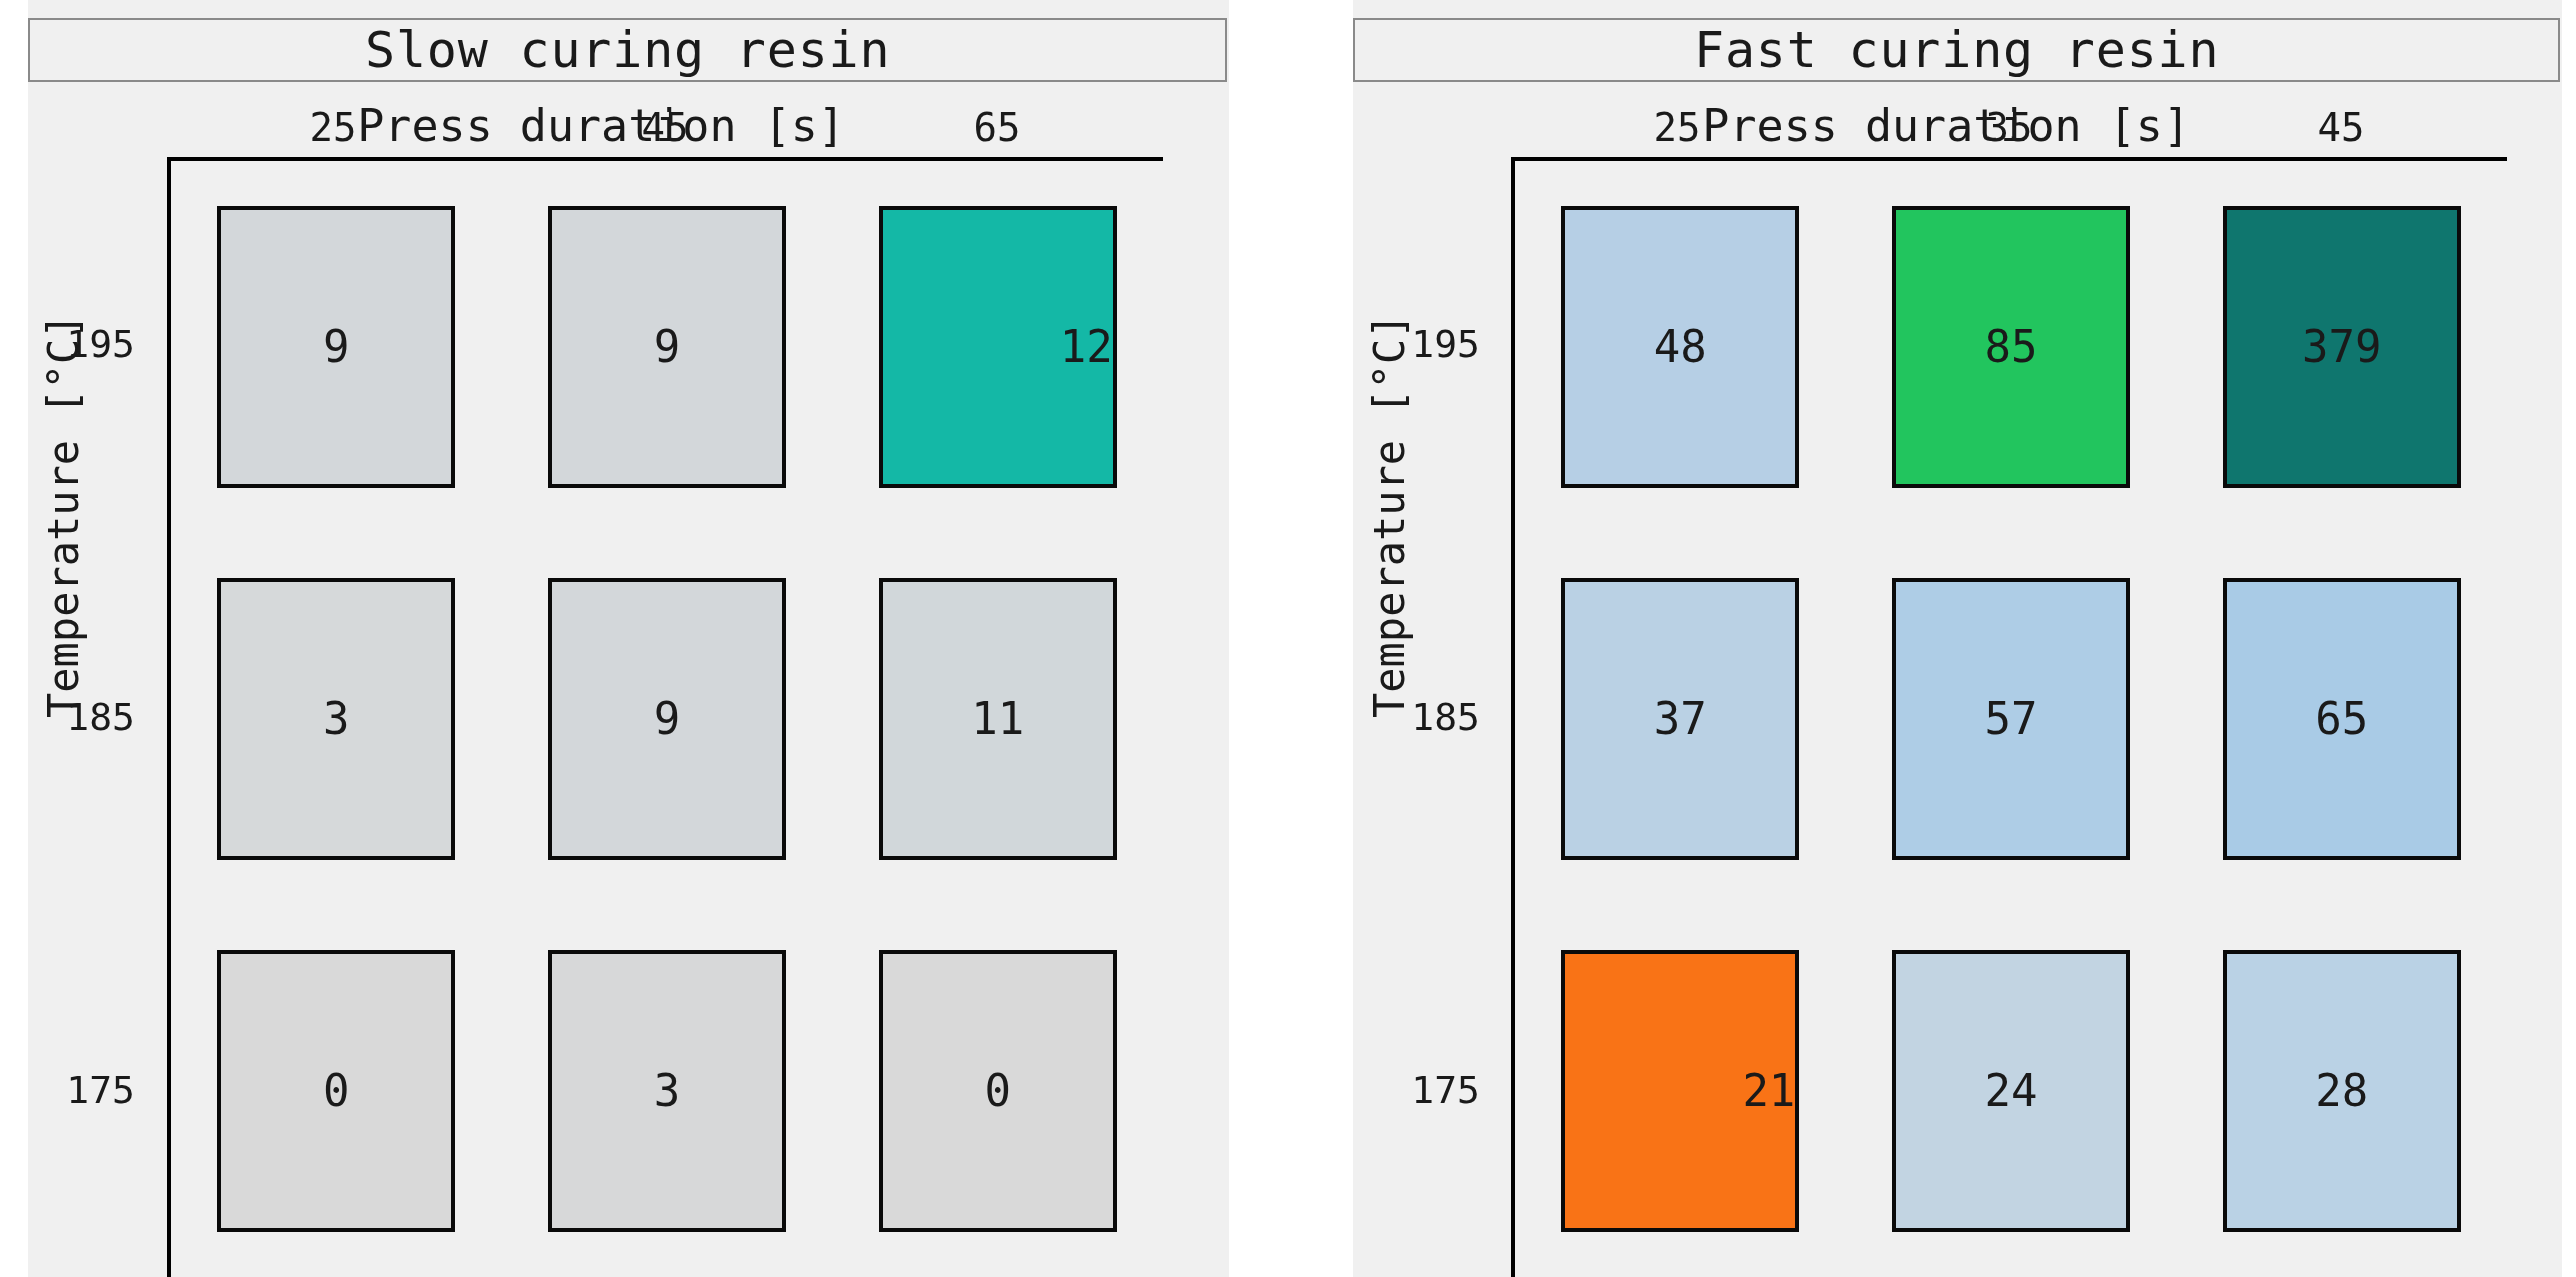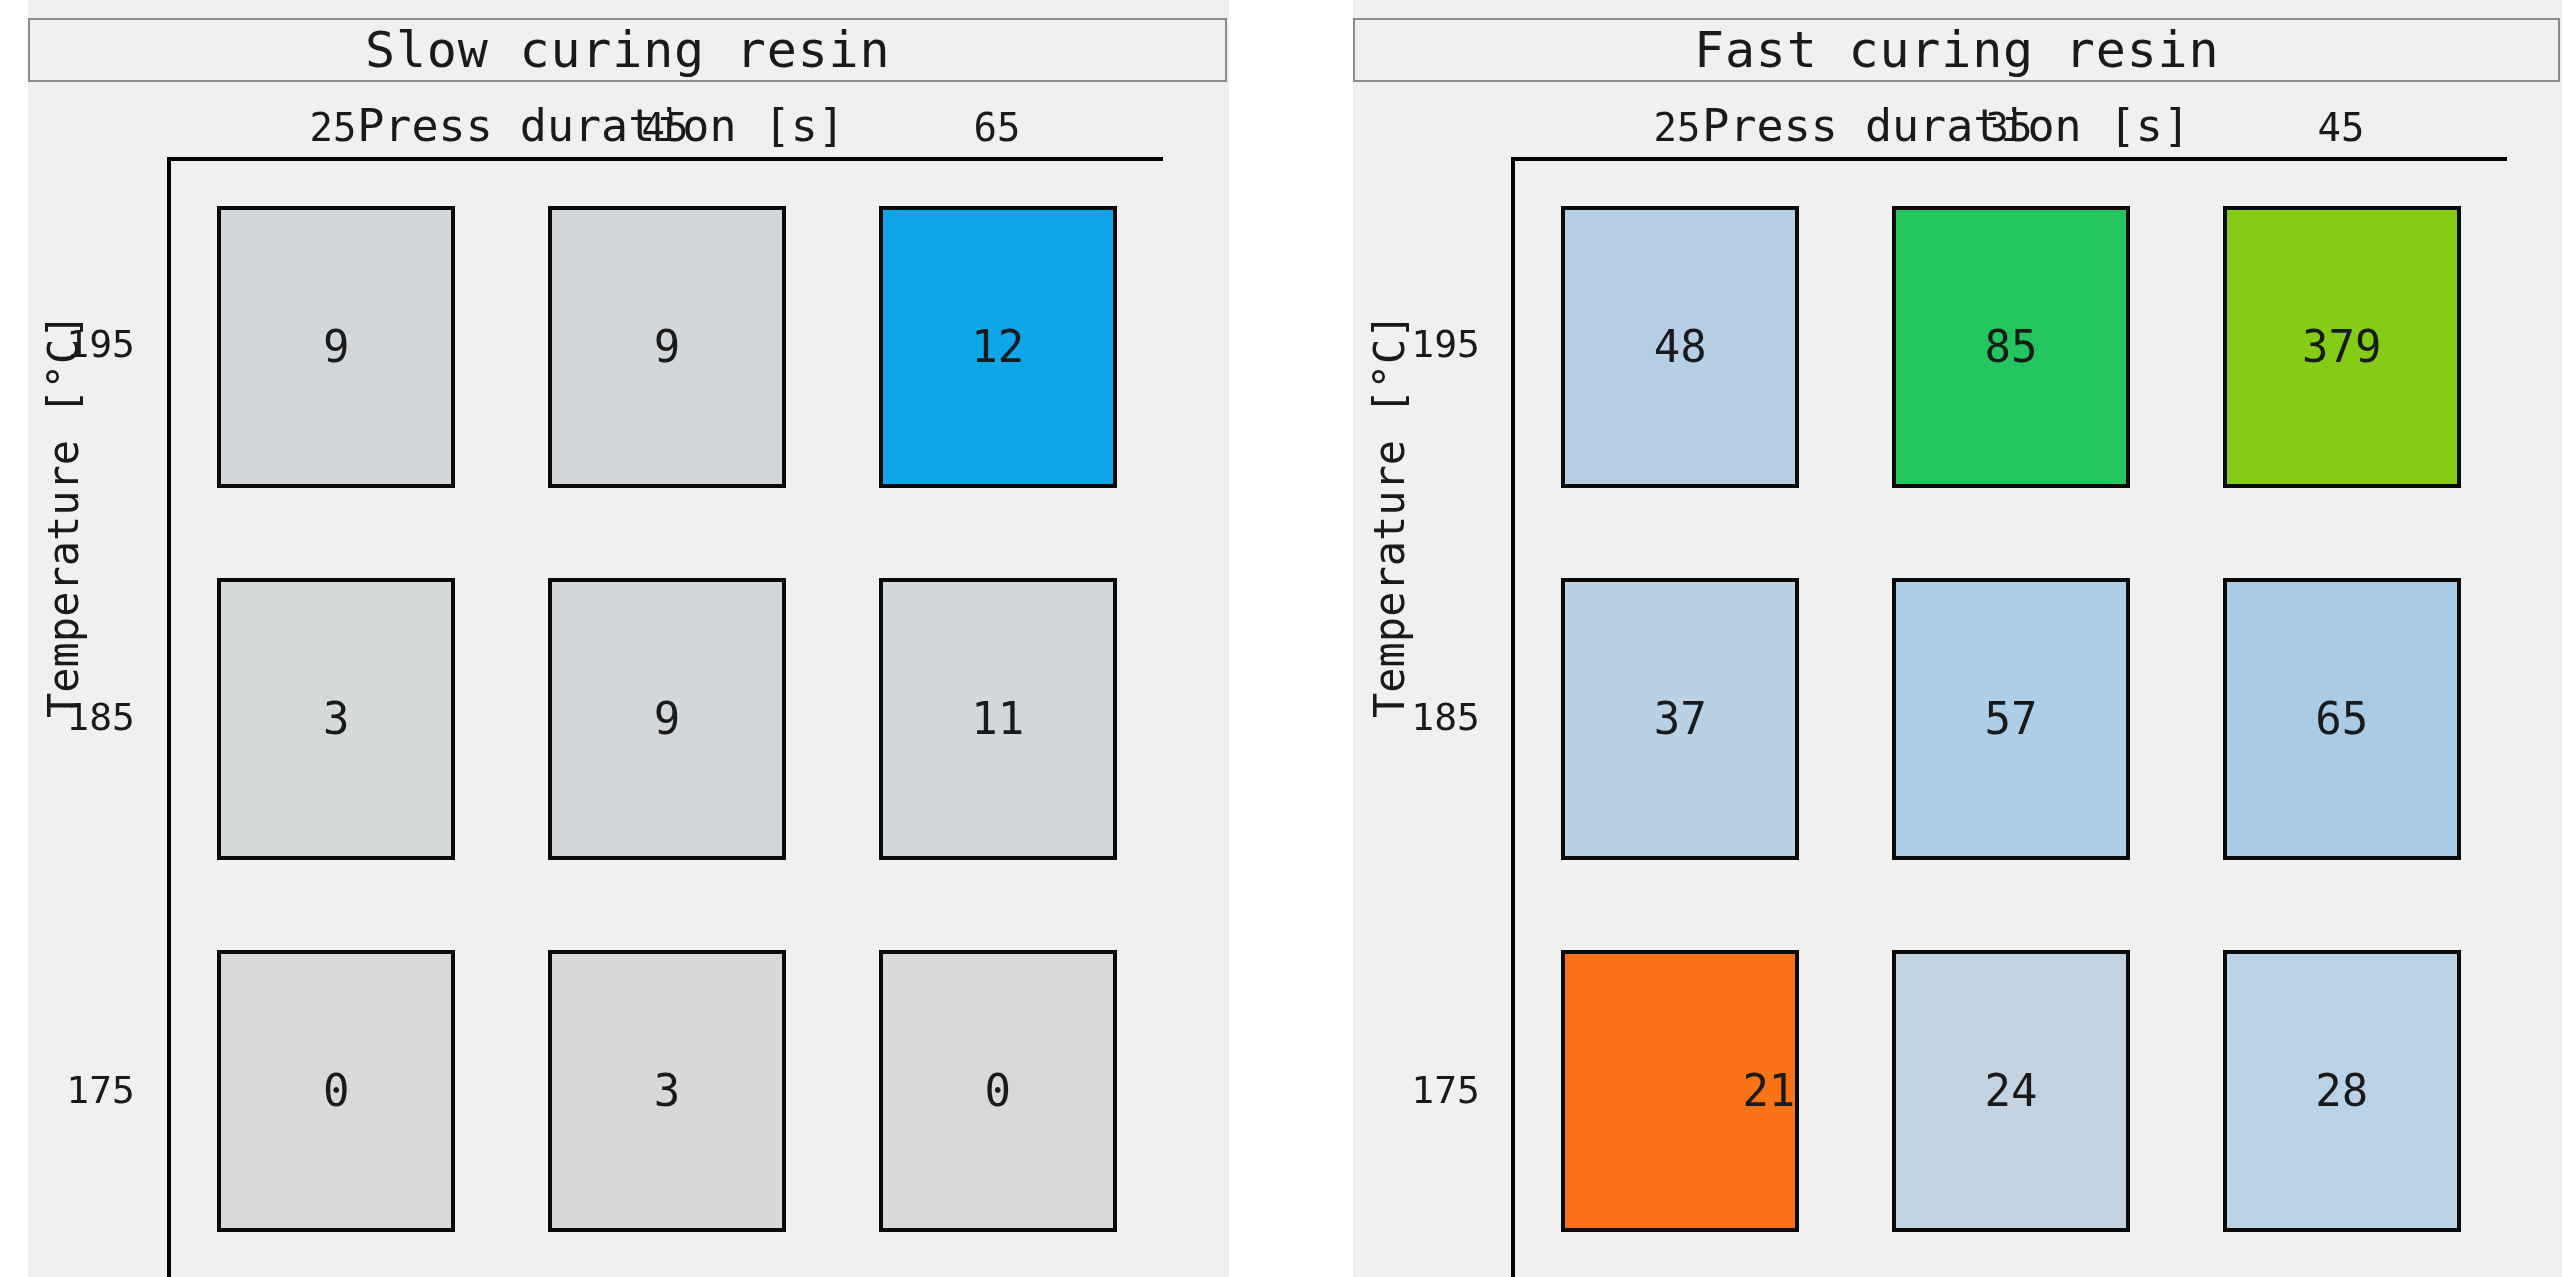--- a/index.html
+++ b/index.html
@@ -200,21 +200,21 @@
           <div class="cell" style="background-color: rgb(211, 215, 218);">
             <span class="cell-value">9</span>
           </div>
         </div>
         <div class="cell-slot">
           <div class="cell" style="background-color: rgb(211, 215, 218);">
             <span class="cell-value">9</span>
           </div>
         </div>
         <div class="cell-slot">
-          <div class="cell" style="background-color: #0ea5e9;">
+          <div class="cell" style="background-color: #14b8a6; justify-content: flex-end;">
             <span class="cell-value">12</span>
           </div>
         </div>
 
         <div class="cell-slot">
           <div class="cell" style="background-color: rgb(214, 217, 218);">
             <span class="cell-value">3</span>
           </div>
         </div>
         <div class="cell-slot">
@@ -279,21 +279,21 @@
           <div class="cell" style="background-color: rgb(182, 207, 229);">
             <span class="cell-value">48</span>
           </div>
         </div>
         <div class="cell-slot">
           <div class="cell" style="background-color: #22c55e;">
             <span class="cell-value">85</span>
           </div>
         </div>
         <div class="cell-slot">
-          <div class="cell" style="background-color: #84cc16;">
+          <div class="cell" style="background-color: #0f766e;">
             <span class="cell-value">379</span>
           </div>
         </div>
 
         <div class="cell-slot">
           <div class="cell" style="background-color: rgb(186, 209, 228);">
             <span class="cell-value">37</span>
           </div>
         </div>
         <div class="cell-slot">

